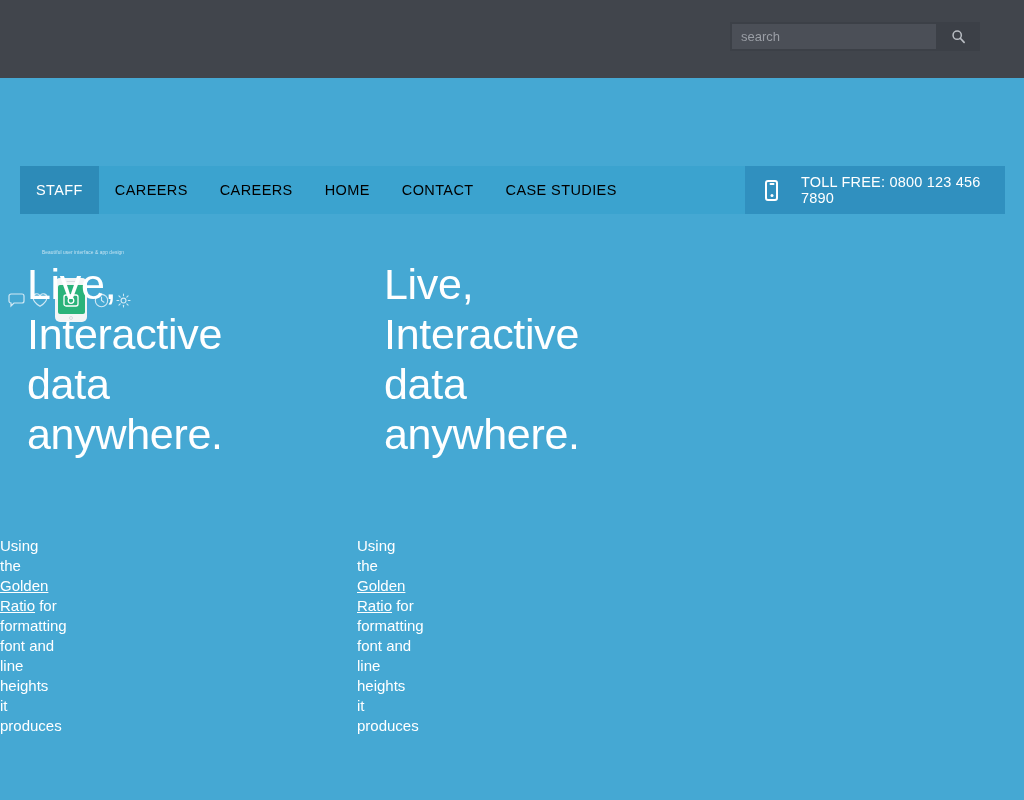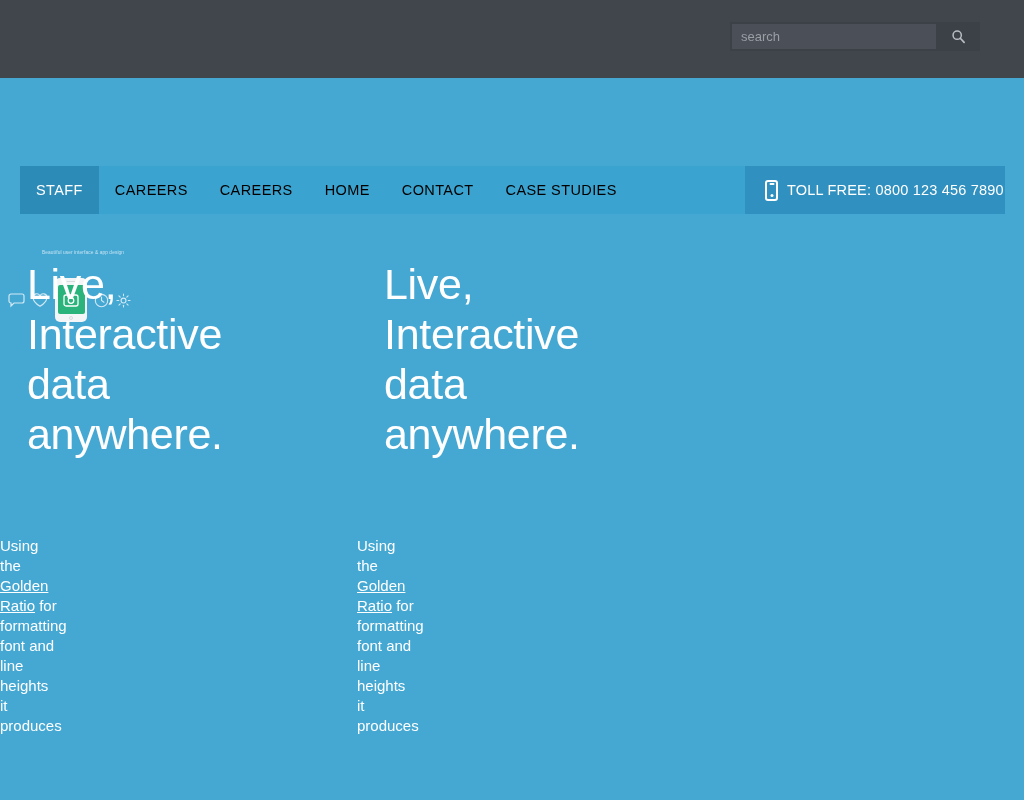--- a/index.html
+++ b/index.html
@@ -65,21 +65,21 @@
     padding:0 16px;
     color:#000000; font-size:14.5px; letter-spacing:.4px;
     text-decoration:none; cursor:pointer;
   }
   .navitem.active { background:#2d8bb8; color:#ffffff; }
 
   .tollfree {
     position:absolute; right:0; top:0;
     height:48px; width:260px;
     background:#3090bf;
-    display:flex; align-items:center; gap:9px;
+    display:flex; align-items:center; gap:23px;
     padding-left:20px;
     color:#ffffff; font-size:14.5px; letter-spacing:.2px;
   }
   .phoneicon {
     width:13px; height:21px;
     border:2px solid #ffffff; border-radius:3px;
     position:relative; flex:none;
   }
   .phoneicon:before {
     content:""; position:absolute; top:1.5px; left:50%;

